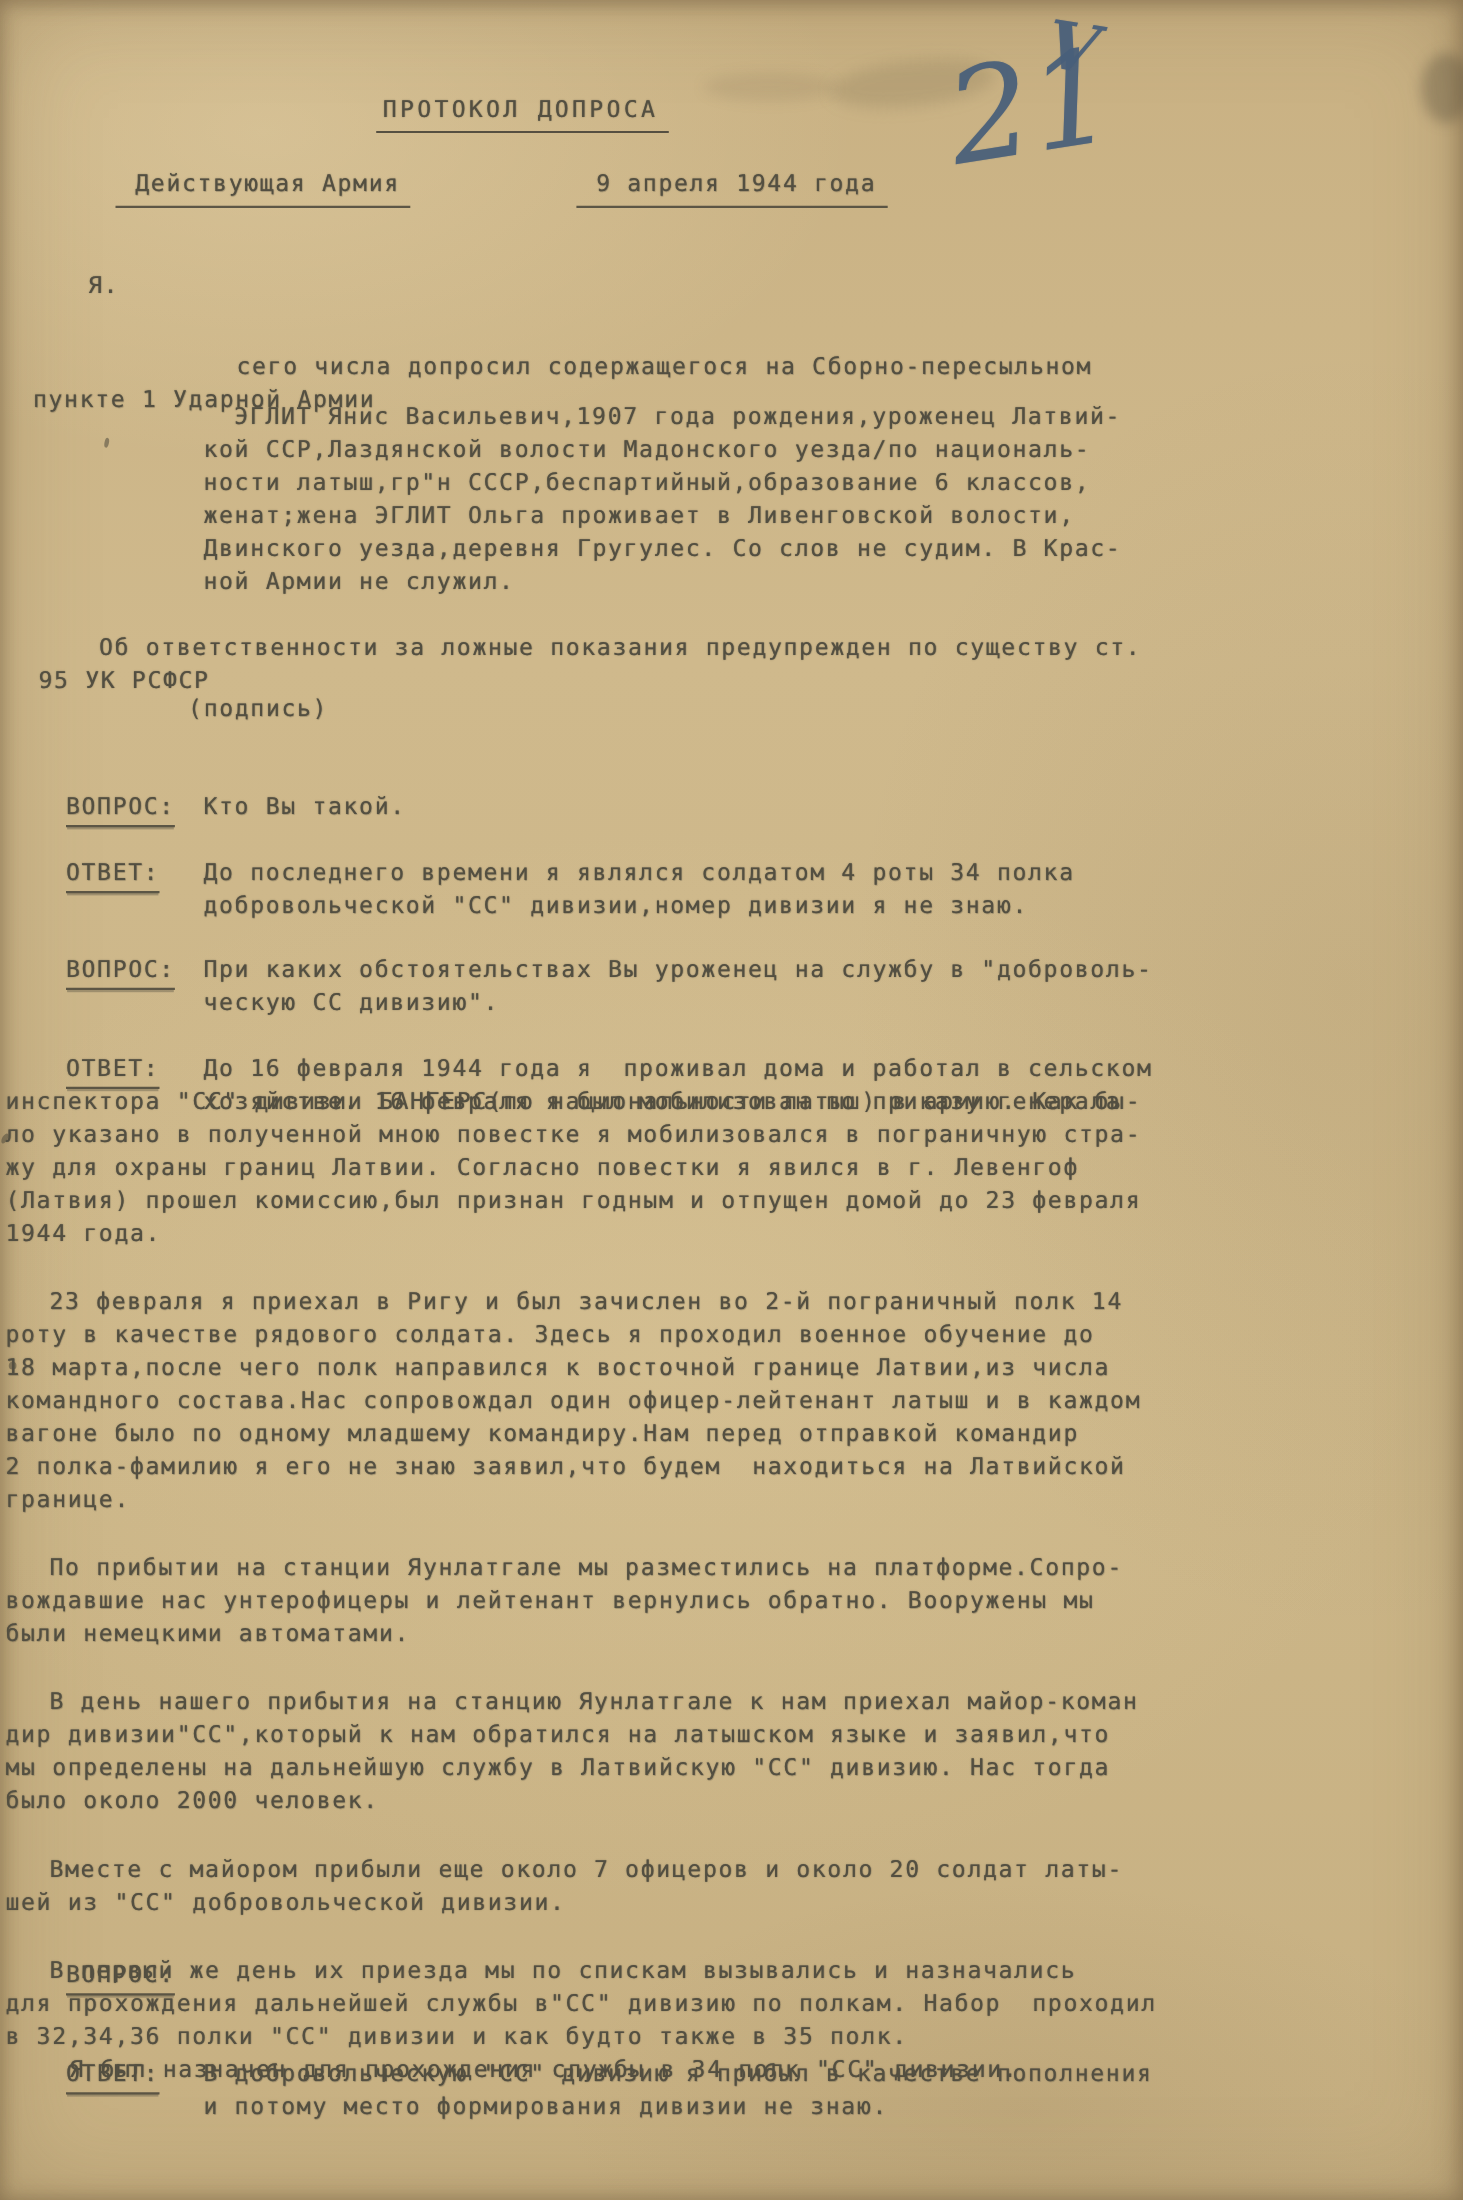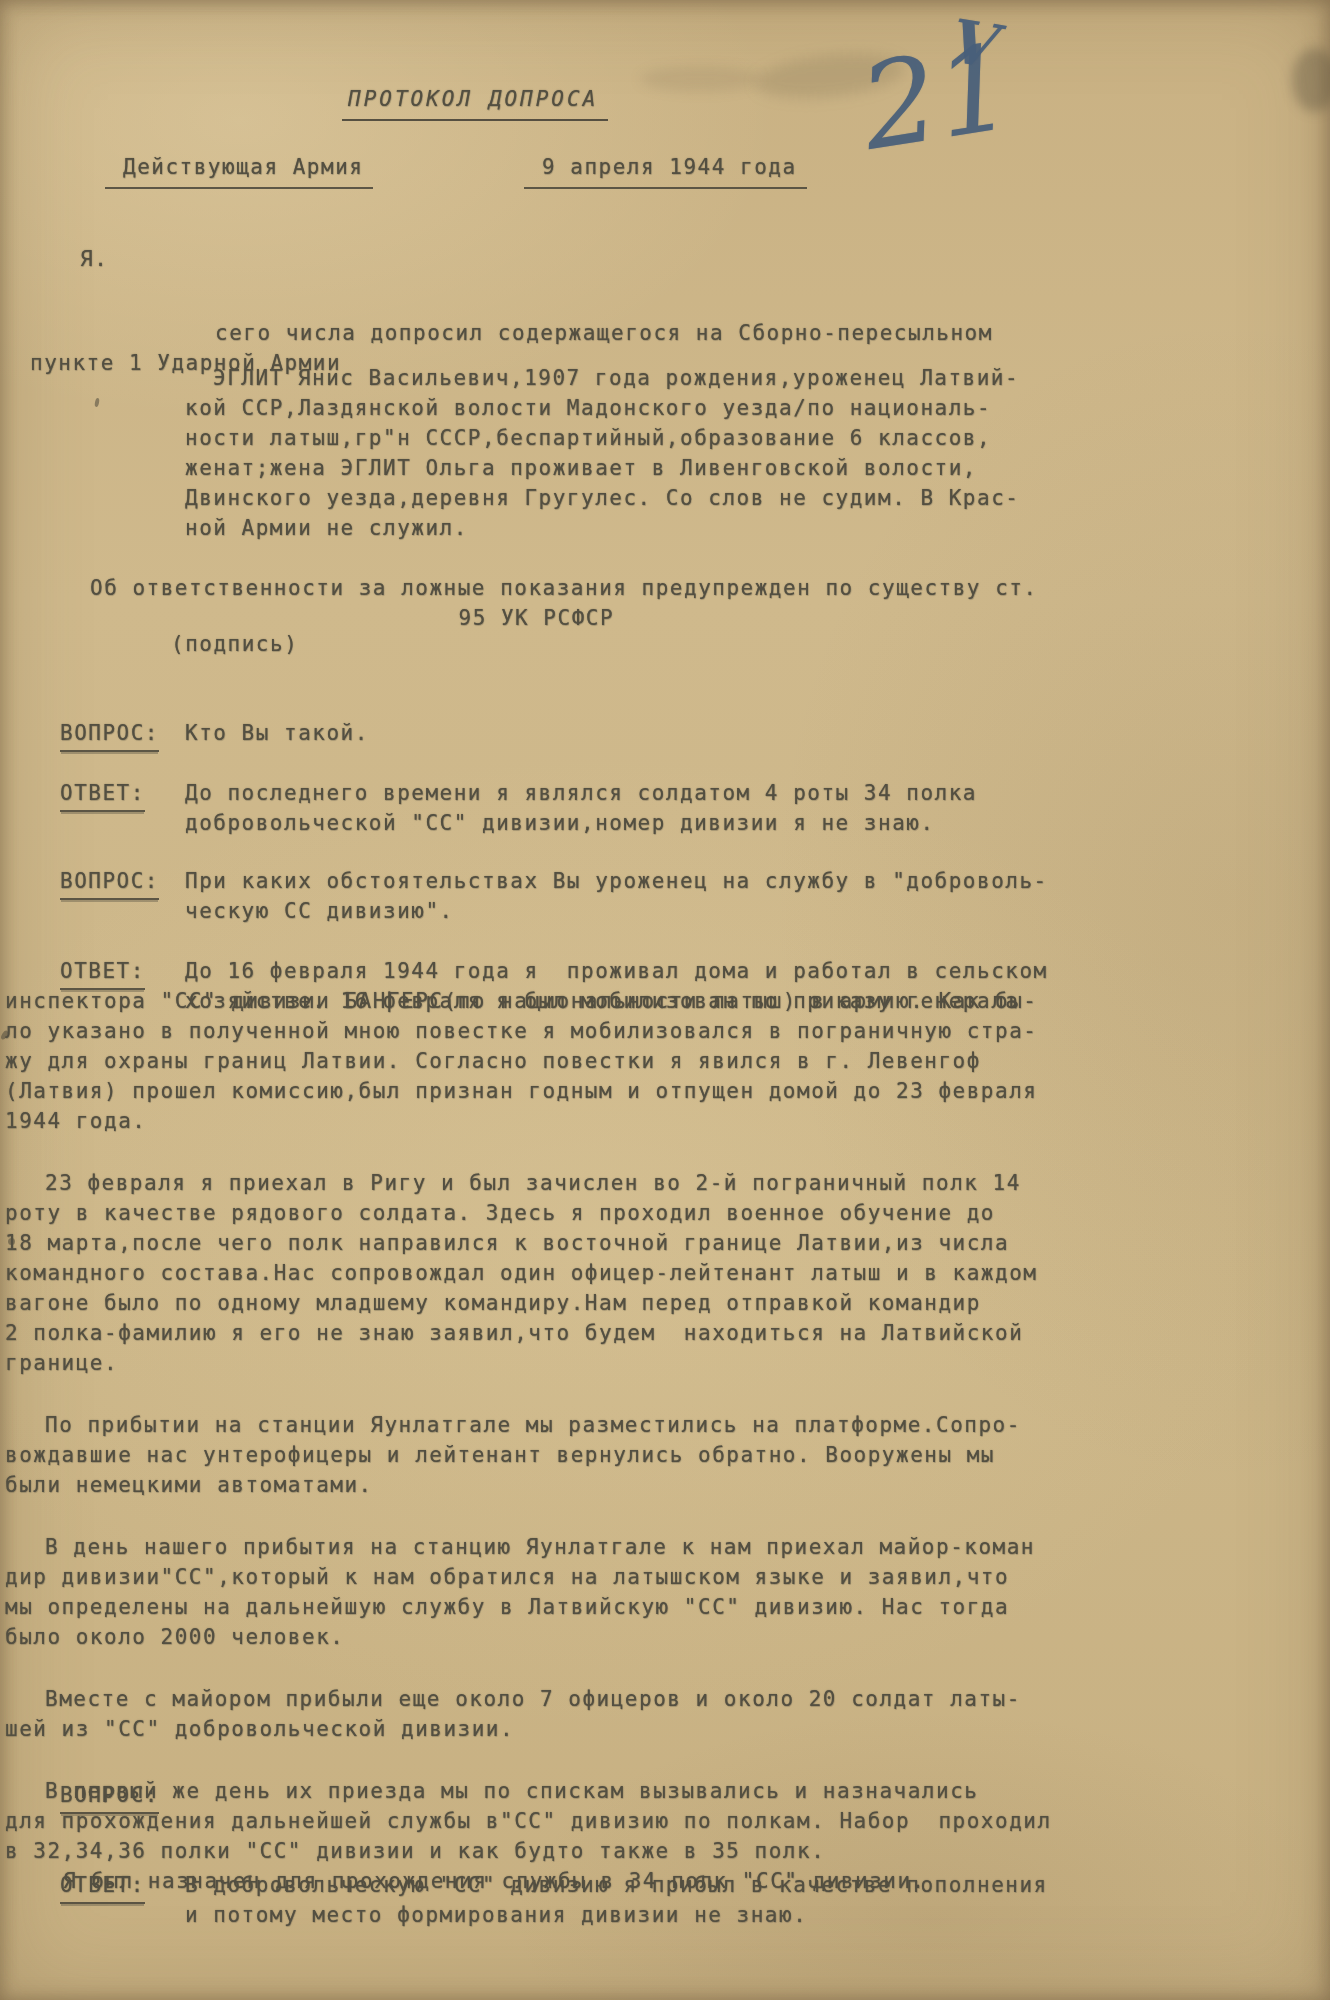--- a/index.html
+++ b/index.html
@@ -27,39 +27,38 @@
     color:#534f41;
     text-shadow:0 0 1.2px rgba(83,79,65,0.75), 0.6px 0.6px 0 rgba(83,79,65,0.22);
   }
   .abs{position:absolute;}
   .pre{white-space:pre;}
   .u-title{
     display:inline-block;
     border-bottom:2px solid rgba(72,68,56,0.9);
     padding:0 10px 5px 6px;
     letter-spacing:3px;
-    font-style:italic;
   }
   .u-line{
     display:inline-block;
     border-bottom:2px solid rgba(72,68,56,0.85);
     padding:0 10px 5px 18px;
   }
   .qa-row{position:absolute;display:flex;align-items:flex-start;margin-top:28px;}
   .qa-label{flex:none;width:125px;}
   .qa-label .lbl{
     display:inline-block;
     border-bottom:2px solid rgba(72,68,56,0.85);
     box-shadow:0 3px 0 -1px rgba(72,68,56,0.35);
     padding-bottom:2px;
   }
   .indent0{text-indent:0;}
   .indent28{text-indent:28px;}
   .indent40{text-indent:40px;margin-top:32px;}
-  .indent55{text-indent:55px;text-align:center;}
+  .indent55{text-indent:55px;}
   .indent58{text-indent:58px;}
   .indent185{text-indent:185px;margin-top:44px;}
   .handwriting{
     font-family:"DejaVu Serif","Liberation Serif",serif;
     font-style:italic;
     color:rgba(72,95,122,0.88);
     text-shadow:0 0 1px rgba(72,95,122,0.5);
     letter-spacing:0;
   }
   .pagenum{font-size:118px;line-height:1;transform:rotate(-9deg);}

